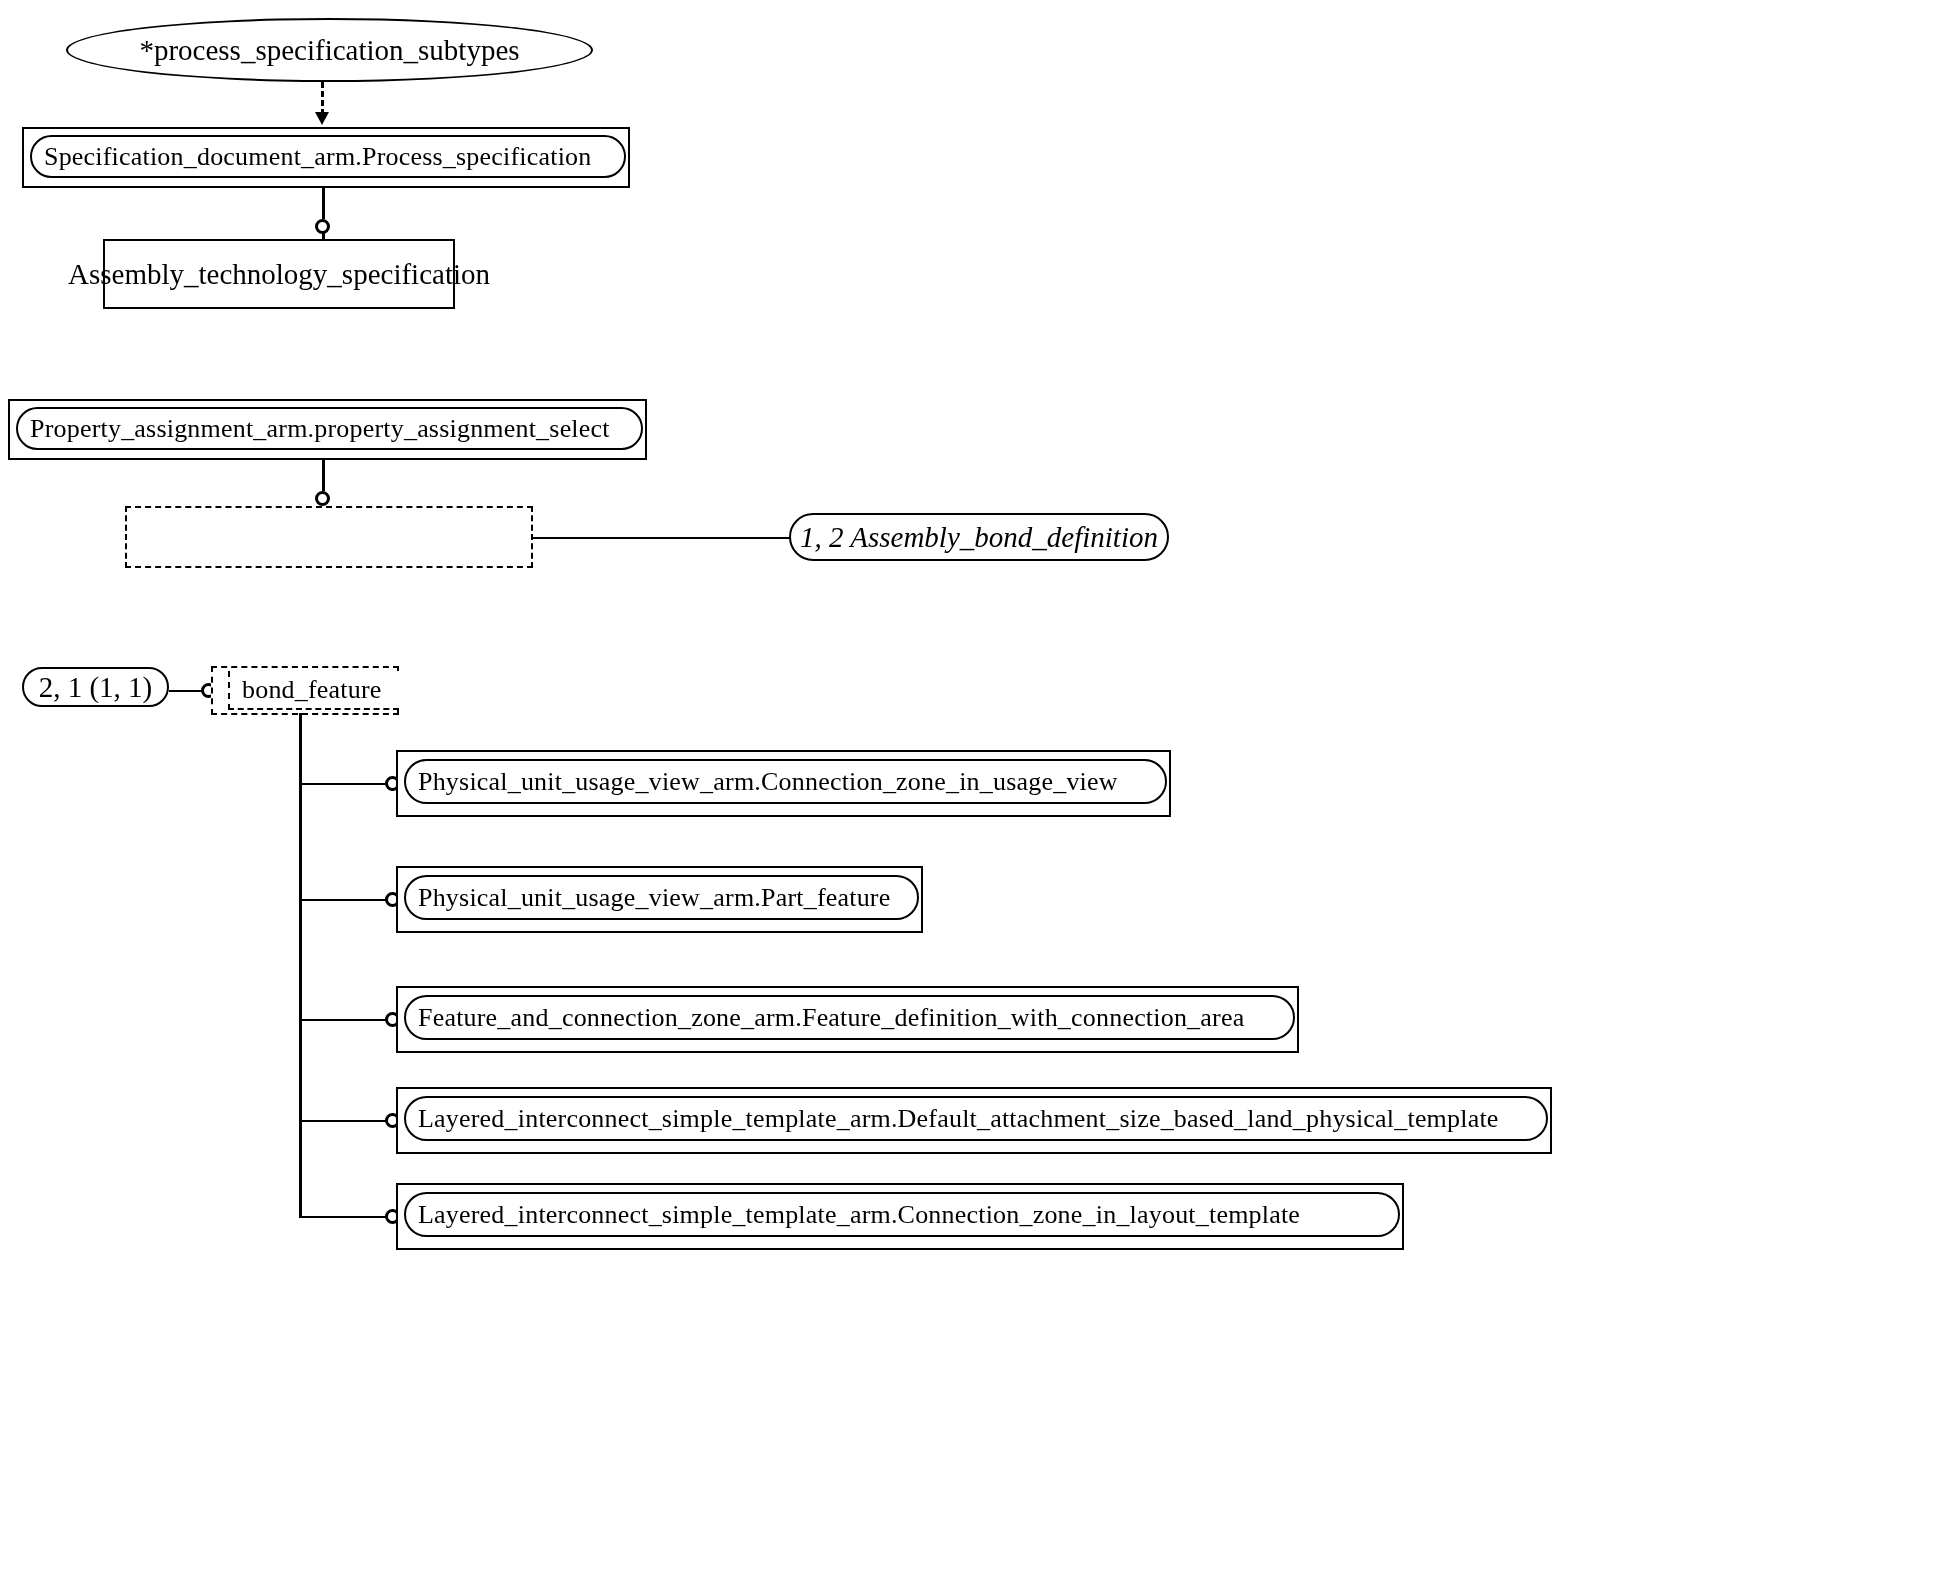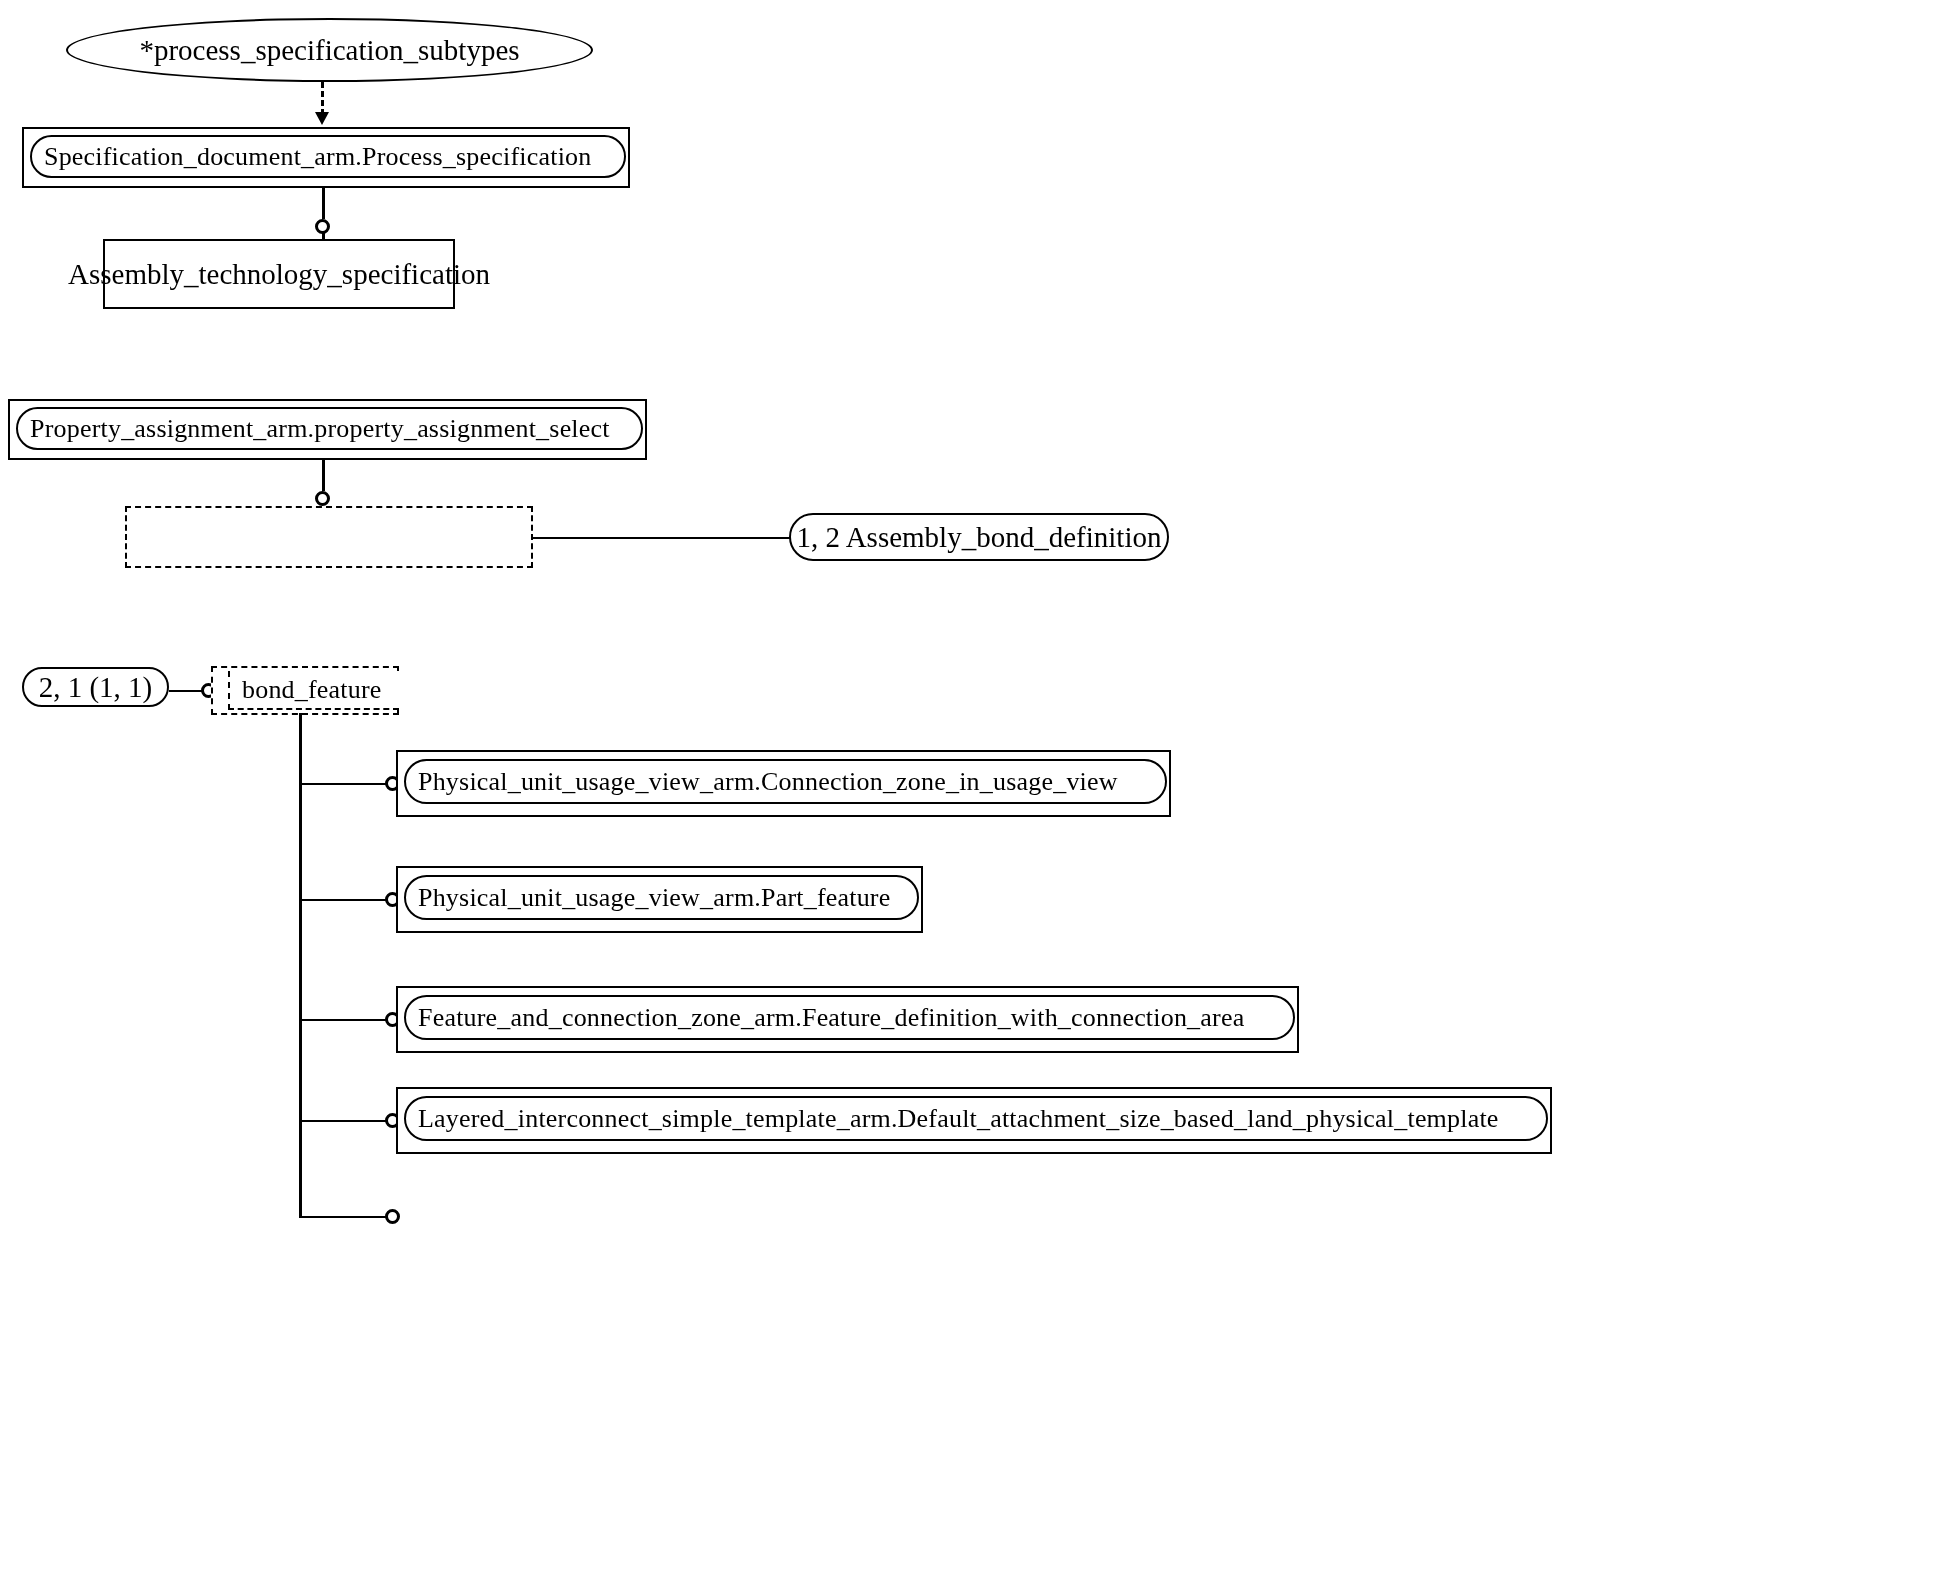--- a/index.html
+++ b/index.html
@@ -100,21 +100,21 @@
   </div>
 
   <div class="vline" style="left:322px;top:460px;height:31px;"></div>
   <div class="circ" style="left:315px;top:491px;width:15px;height:15px;"></div>
 
   <div class="dashbox" style="left:125px;top:506px;width:408px;height:62px;">
   </div>
 
   <div class="thinh" style="left:533px;top:537px;width:258px;"></div>
 
-  <div class="stadium" style="left:789px;top:513px;width:380px;height:48px;">
+  <div class="stadium" style="left:789px;top:513px;width:380px;height:48px;font-style:italic;">
     <span class="lbl-c">1, 2 Assembly_bond_definition</span>
   </div>
 
   <div class="stadium" style="left:22px;top:667px;width:147px;height:40px;">
     <span class="lbl-c">2, 1 (1, 1)</span>
   </div>
 
   <div class="thinh" style="left:169px;top:690px;width:34px;"></div>
   <div class="circ" style="left:201px;top:683px;width:15px;height:15px;"></div>
 
@@ -152,14 +152,19 @@
   <div class="thinh" style="left:299px;top:1120px;width:88px;"></div>
   <div class="circ" style="left:385px;top:1113px;width:15px;height:15px;"></div>
   <div class="node frame" style="left:396px;top:1087px;width:1156px;height:67px;">
     <div class="round-inner" style="left:6px;top:7px;width:1144px;height:45px;">
       <span class="lbl">Layered_interconnect_simple_template_arm.Default_attachment_size_based_land_physical_template</span>
     </div>
   </div>
 
   <div class="thinh" style="left:299px;top:1216px;width:88px;"></div>
   <div class="circ" style="left:385px;top:1209px;width:15px;height:15px;"></div>
+  <div class="node frame" style="left:396px;top:1183px;width:1008px;height:67px;">
+    <div class="round-inner" style="left:6px;top:7px;width:996px;height:45px;">
+      <span class="lbl">Layered_interconnect_simple_template_arm.Connection_zone_in_layout_template</span>
+    </div>
+  </div>
 
 </div>
 
 </body></html>

